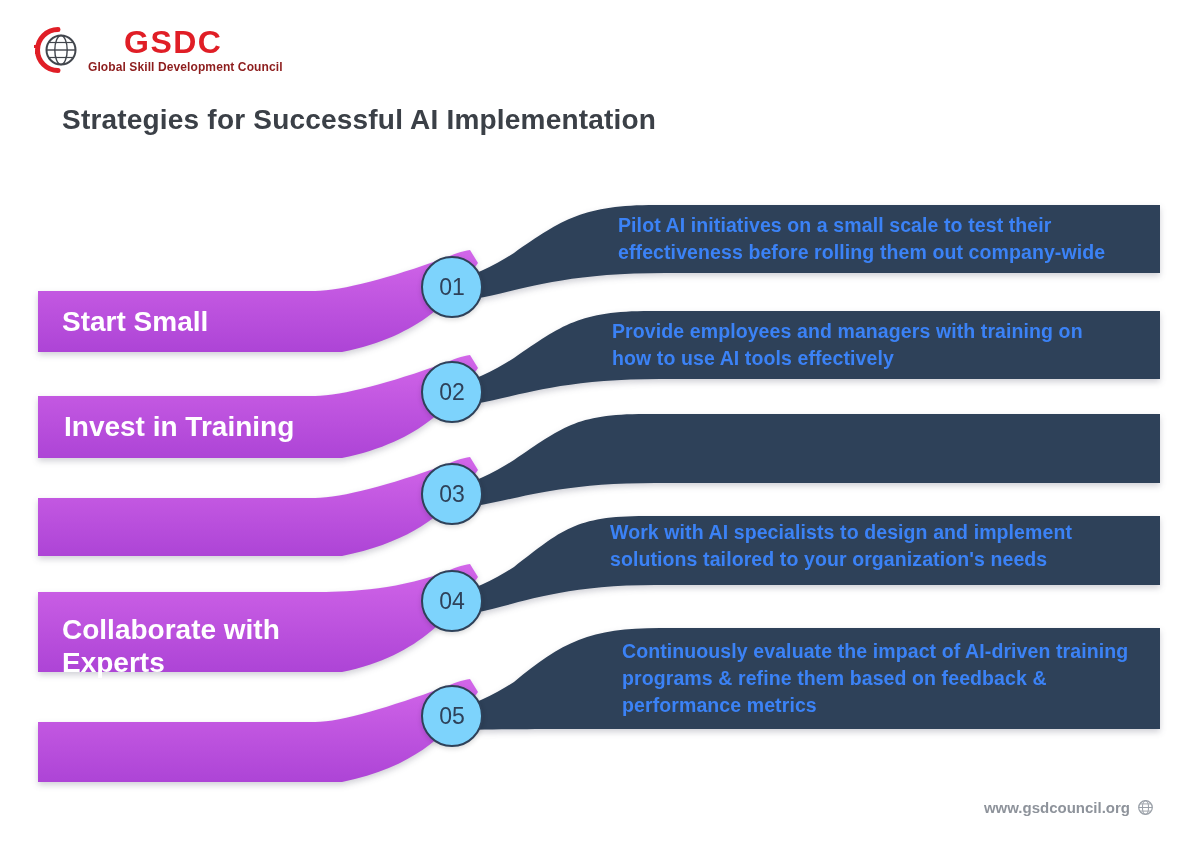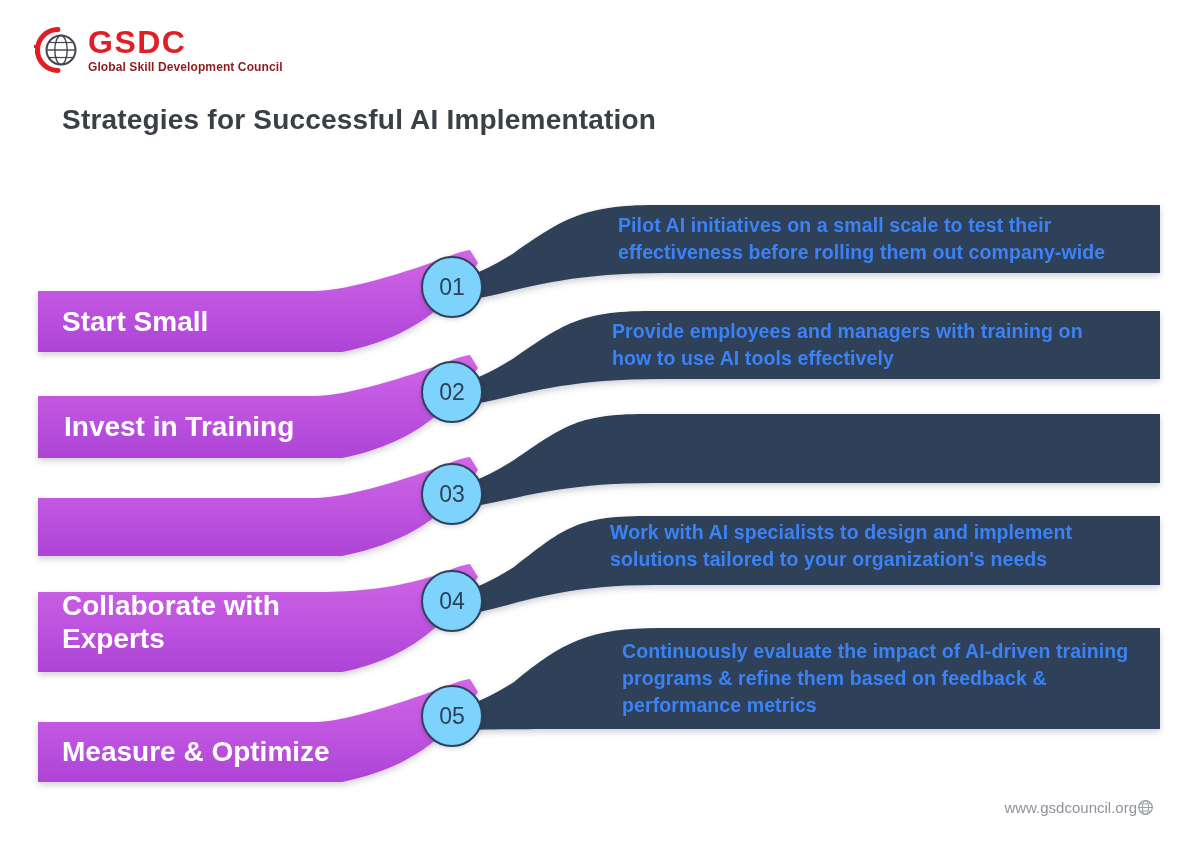--- a/index.html
+++ b/index.html
@@ -5,34 +5,34 @@
   html,body{margin:0;padding:0;background:#e8e8e8;}
   .canvas{
     position:relative;width:1200px;height:844px;background:#ffffff;overflow:hidden;
     font-family:"Liberation Sans",sans-serif;margin:0 auto;
   }
   #ribbons{position:absolute;left:0;top:0;width:1200px;height:844px;z-index:1;
     filter:drop-shadow(0 3px 3px rgba(40,40,70,.22));}
   
   .logo{position:absolute;left:34px;top:26px;display:flex;align-items:center;gap:6px;z-index:2;}
   .logo-globe{width:48px;height:48px;}
-  .logo-brand{font-size:32px;font-weight:700;letter-spacing:1.5px;color:var(--red);line-height:1;}
+  .logo-brand{font-size:32px;font-weight:700;letter-spacing:1.5px;color:var(--red);line-height:1;margin-left:36px;}
   .logo-tagline{font-size:12px;font-weight:700;color:#8d1d1d;margin-top:2px;letter-spacing:.1px;}
   .page-title{position:absolute;left:62px;top:104px;font-size:28px;font-weight:700;
     color:var(--title);letter-spacing:.2px;z-index:2;}
   
   .desc{position:absolute;z-index:2;display:flex;align-items:center;color:#3b82f6;
     font-weight:700;font-size:19.5px;line-height:1.38;white-space:pre-line;letter-spacing:.1px;}
   .label{position:absolute;z-index:2;display:flex;align-items:center;color:#fff;
     font-weight:700;font-size:28px;line-height:1.18;white-space:pre-line;}
   .badge{position:absolute;z-index:3;width:62px;height:62px;border-radius:50%;background:#7dd3fc;
     border:2px solid var(--navy);box-sizing:border-box;display:flex;align-items:center;justify-content:center;
     font-size:23px;font-weight:500;color:var(--navy);box-shadow:0 2px 5px rgba(0,0,0,.15);}
   
-  .footer{position:absolute;right:46px;bottom:28px;display:flex;align-items:center;z-index:2;}
+  .footer{position:absolute;right:46px;bottom:28px;display:flex;align-items:center;gap:7px;z-index:2;font-weight:bold;}
   .site{font-size:15px;color:var(--footer);}
   .footer-globe{width:17px;height:17px;}
 </style>
 </head>
 <body>
 
 <div class="canvas" style="--navy: #2e4159; --title: #3b4047; --red: #e01e26; --footer: #8e939b;">
 
   <svg id="ribbons" viewBox="0 0 1200 844">
       <defs>
@@ -79,28 +79,27 @@
 
   <div class="desc" style="left:612px;top:311px;height:68px;width:560px">Provide employees and managers with training on
 how to use AI tools effectively</div>
   <div class="label" style="left:64px;top:396px;height:62px">Invest in Training</div>
   <div class="badge" style="left:421px;top:361px">02</div>
 
   <div class="badge" style="left:421px;top:463px">03</div>
 
   <div class="desc" style="left:610px;top:516px;height:60px;width:560px">Work with AI specialists to design and implement
 solutions tailored to your organization's needs</div>
-  <div class="label" style="left:62px;top:592px;height:60px">Collaborate with
+  <div class="label" style="left:62px;top:616px;height:60px">Collaborate with
 Experts</div>
   <div class="badge" style="left:421px;top:570px">04</div>
 
   <div class="desc" style="left:622px;top:628px;height:101px;width:560px">Continuously evaluate the impact of AI-driven training
 programs &amp; refine them based on feedback &amp;
 performance metrics</div>
-  <div class="label" style="left:62px;top:722px;height:60px">Measure &amp; Optimize</div>
   <div class="badge" style="left:421px;top:685px">05</div>
 
   <div class="footer">
     <span class="site">www.gsdcouncil.org</span>
     <svg class="footer-globe" viewBox="0 0 18 18">
       <circle cx="9" cy="9" r="7.2" fill="none" stroke="#9aa0a8" stroke-width="1.3"></circle>
       <ellipse cx="9" cy="9" rx="3.2" ry="7.2" fill="none" stroke="#9aa0a8" stroke-width="1.1"></ellipse>
       <line x1="1.8" y1="9" x2="16.2" y2="9" stroke="#9aa0a8" stroke-width="1.1"></line>
       <line x1="3" y1="5.2" x2="15" y2="5.2" stroke="#9aa0a8" stroke-width="1"></line>
       <line x1="3" y1="12.8" x2="15" y2="12.8" stroke="#9aa0a8" stroke-width="1"></line>

